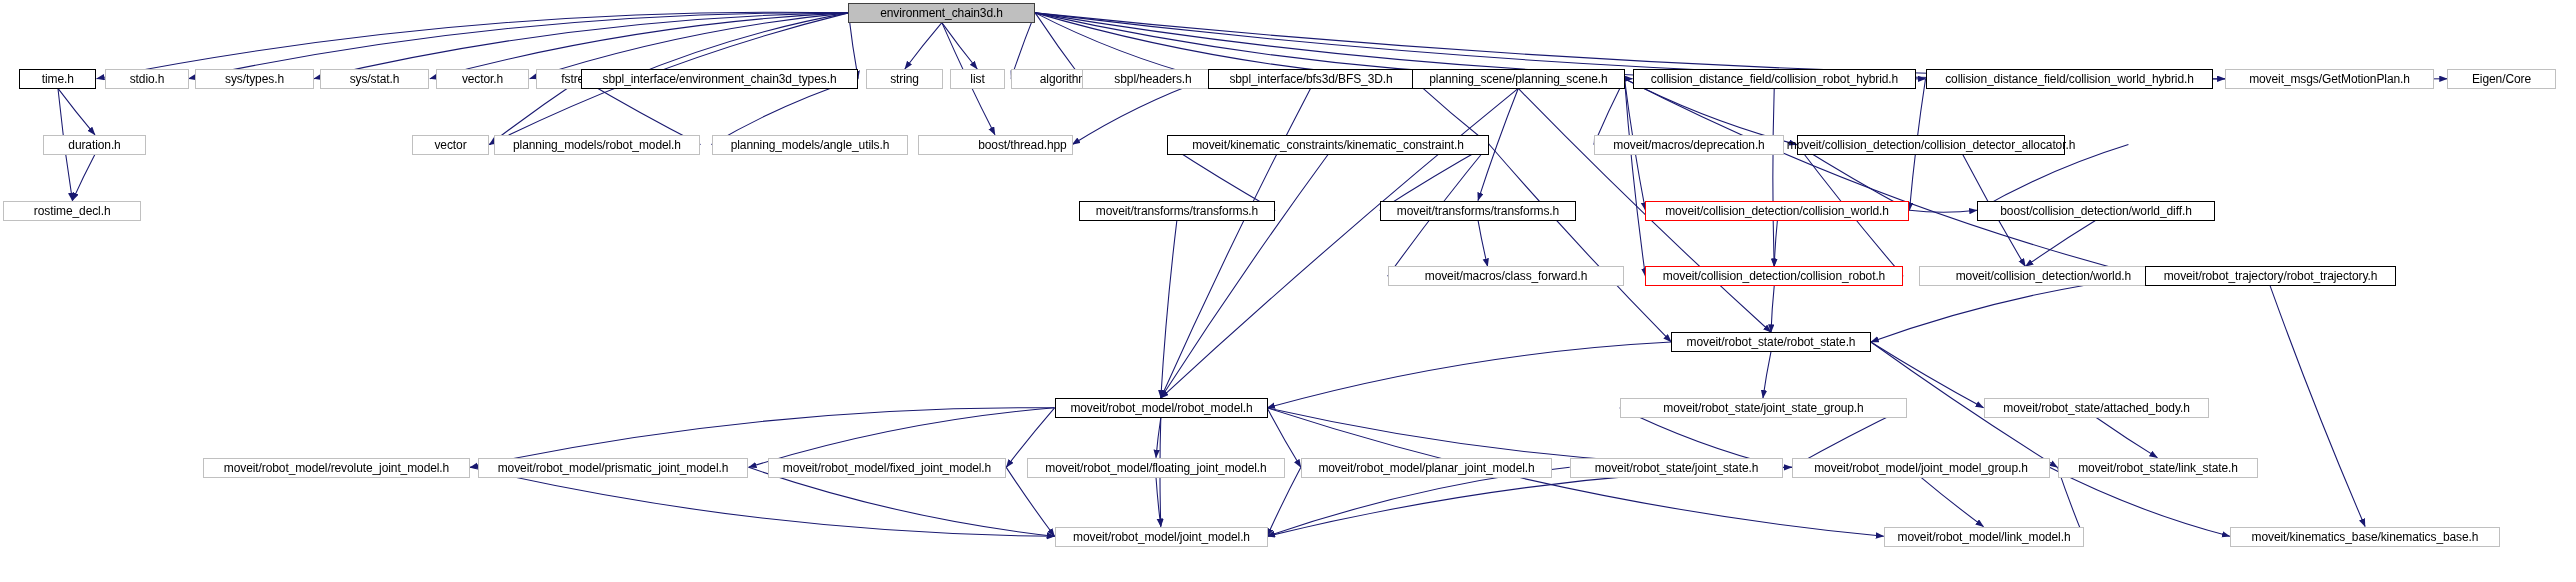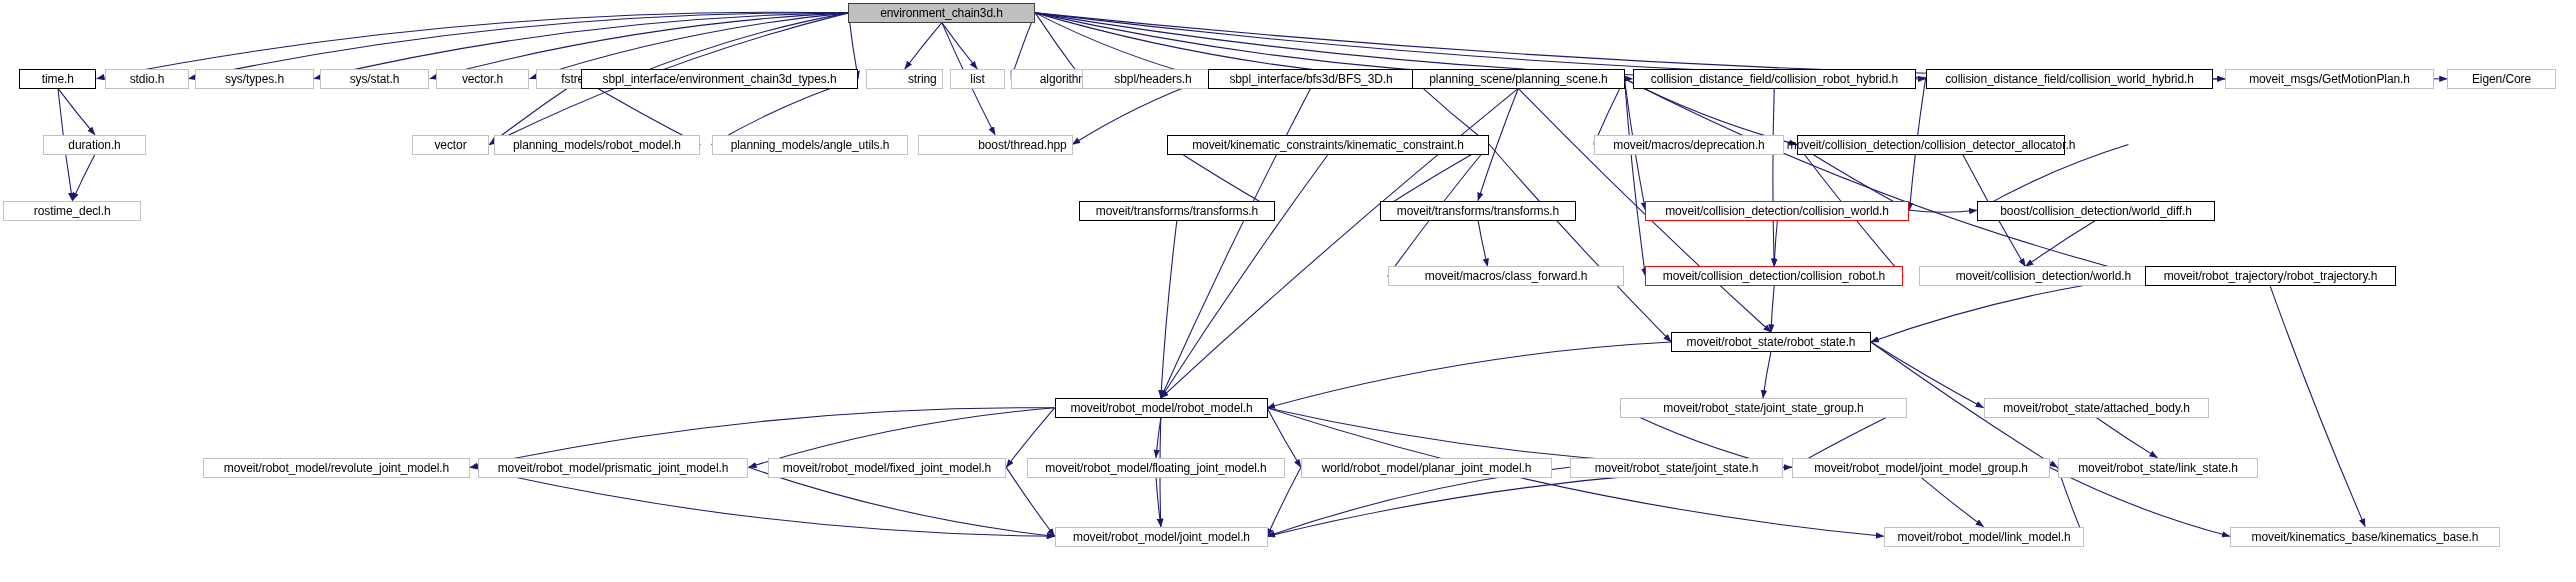--- a/index.html
+++ b/index.html
@@ -153,21 +153,21 @@
       </div>
       <div class="node " style="left: 436px; top: 69px; width: 93px;">
         <span class="lbl">vector.h</span>
       </div>
       <div class="node " style="left: 536px; top: 69px; width: 90px;">
         <span class="lbl">fstream</span>
       </div>
       <div class="node bold" style="left: 581px; top: 69px; width: 277px;">
         <span class="lbl">sbpl_interface/environment_chain3d_types.h</span>
       </div>
-      <div class="node " style="left: 866px; top: 69px; width: 77px; justify-content: flex-end;">
+      <div class="node " style="left: 866px; top: 69px; width: 77px;">
         <span class="lbl">string</span>
       </div>
       <div class="node " style="left: 950px; top: 69px; width: 55px;">
         <span class="lbl">list</span>
       </div>
       <div class="node " style="left: 1011px; top: 69px; width: 106px;">
         <span class="lbl">algorithm</span>
       </div>
       <div class="node " style="left: 1082px; top: 69px; width: 142px;">
         <span class="lbl">sbpl/headers.h</span>
@@ -256,21 +256,21 @@
       <div class="node " style="left: 478px; top: 458px; width: 270px;">
         <span class="lbl">moveit/robot_model/prismatic_joint_model.h</span>
       </div>
       <div class="node " style="left: 768px; top: 458px; width: 238px;">
         <span class="lbl">moveit/robot_model/fixed_joint_model.h</span>
       </div>
       <div class="node " style="left: 1027px; top: 458px; width: 258px;">
         <span class="lbl">moveit/robot_model/floating_joint_model.h</span>
       </div>
       <div class="node " style="left: 1301px; top: 458px; width: 251px;">
-        <span class="lbl">world/robot_model/planar_joint_model.h</span>
+        <span class="lbl">moveit/robot_model/planar_joint_model.h</span>
       </div>
       <div class="node " style="left: 1570px; top: 458px; width: 213px;">
         <span class="lbl">moveit/robot_state/joint_state.h</span>
       </div>
       <div class="node " style="left: 1792px; top: 458px; width: 258px;">
         <span class="lbl">moveit/robot_model/joint_model_group.h</span>
       </div>
       <div class="node " style="left: 2058px; top: 458px; width: 200px;">
         <span class="lbl">moveit/robot_state/link_state.h</span>
       </div>

